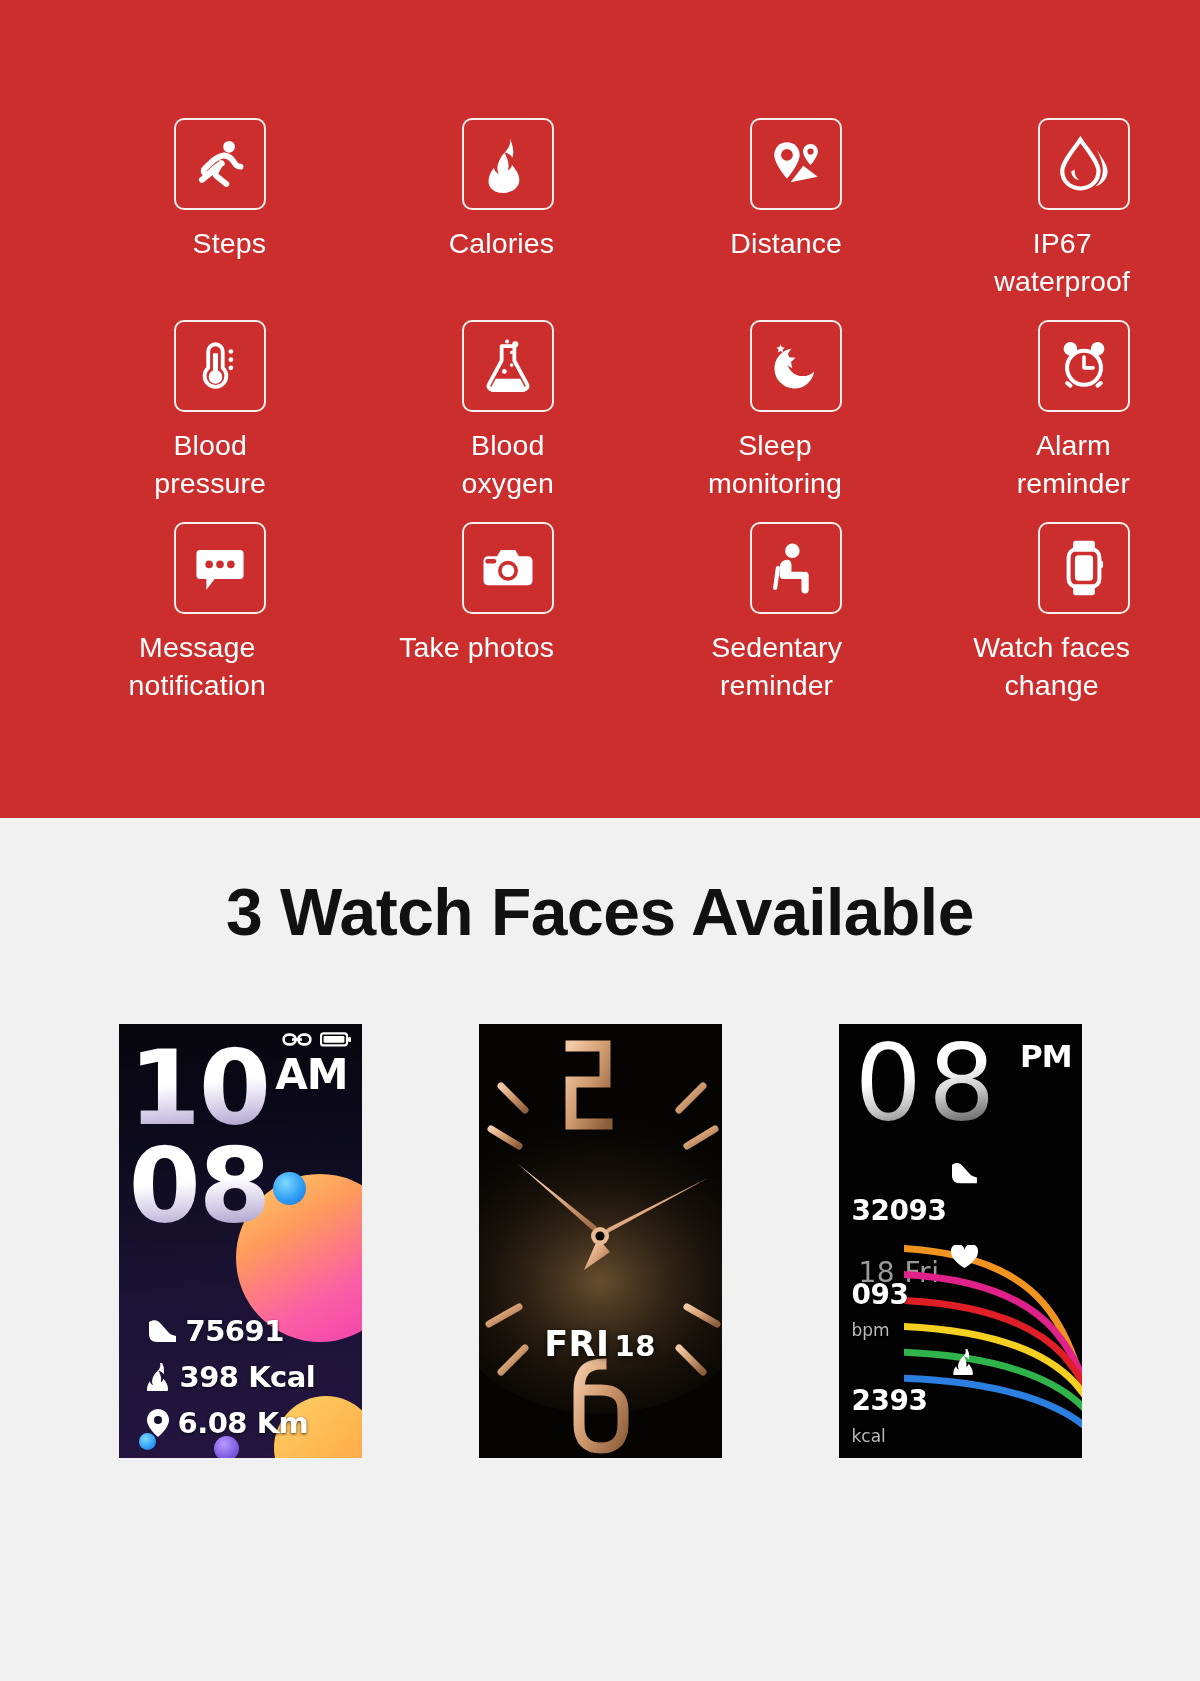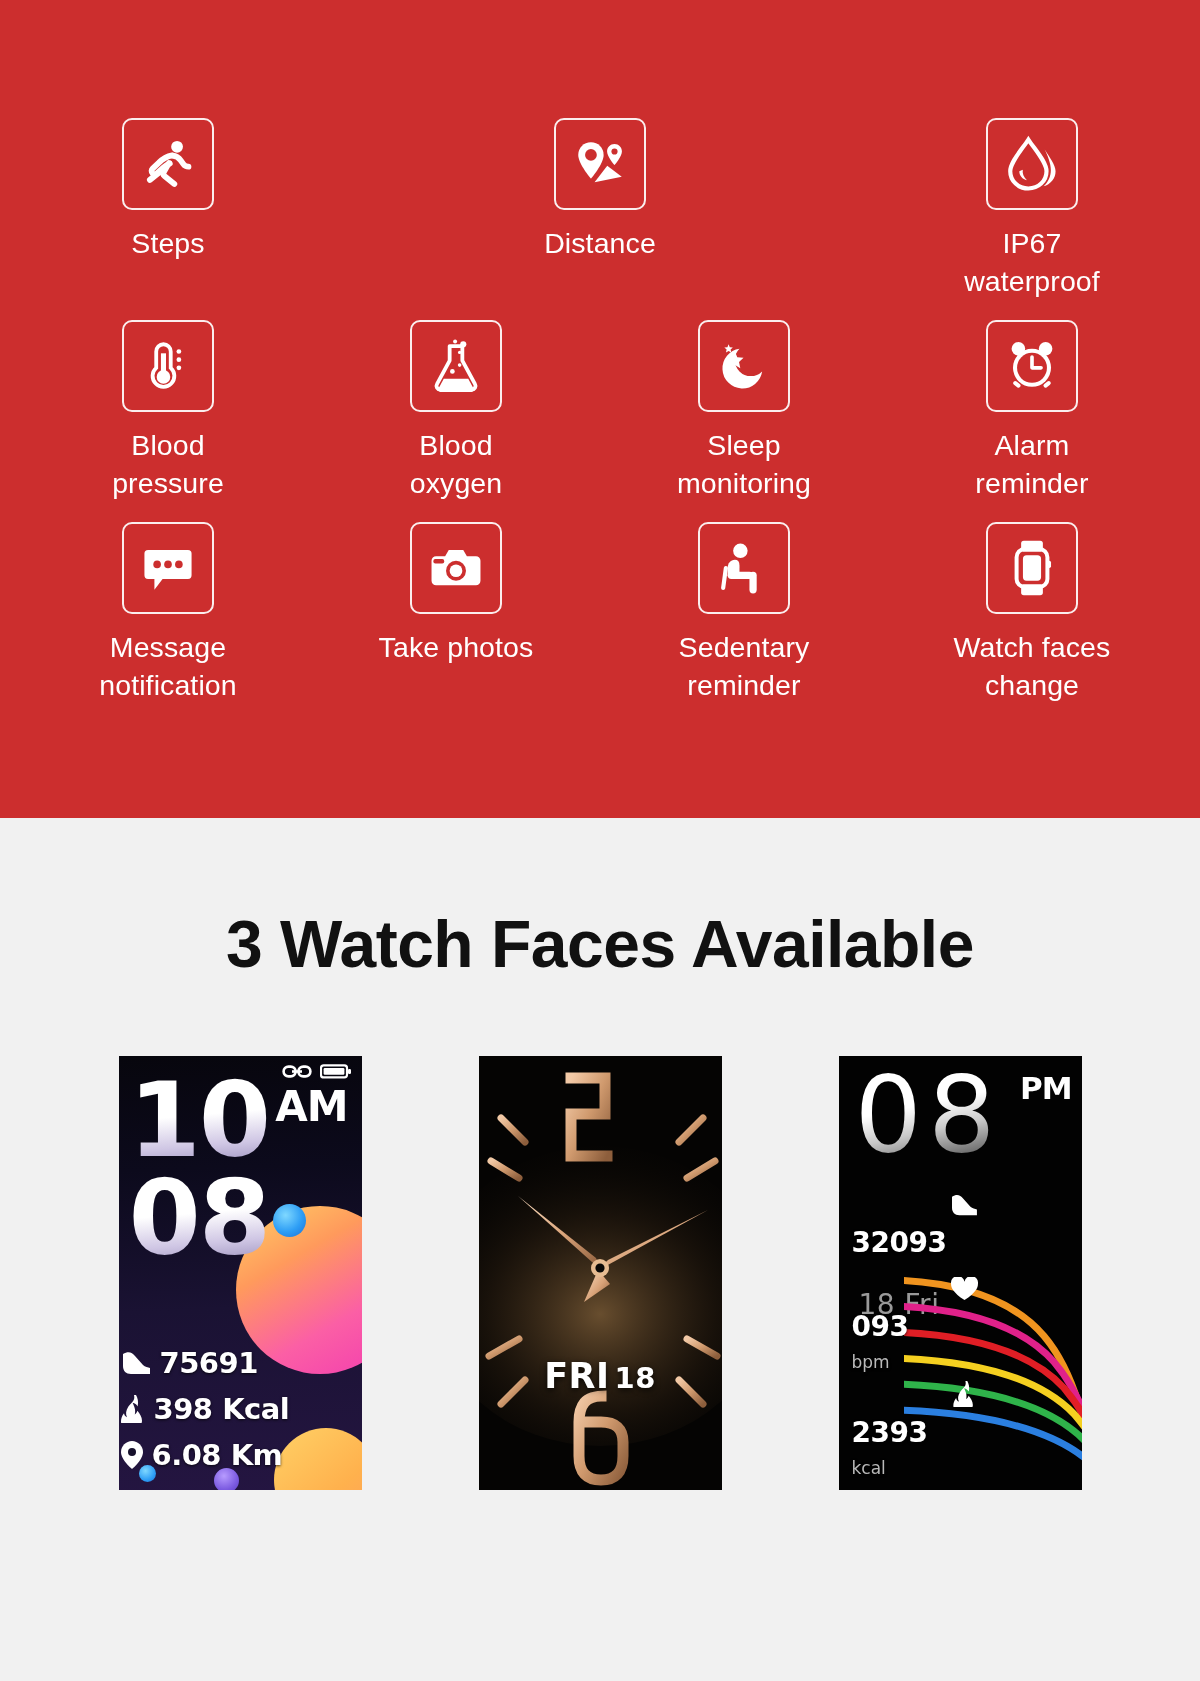--- a/index.html
+++ b/index.html
@@ -25,21 +25,21 @@
   .feature-row {
     display: flex;
     justify-content: space-between;
     align-items: flex-start;
     margin-bottom: 20px;
   }
   .feature-cell {
     width: 196px;
     display: flex;
     flex-direction: column;
-    align-items: center;
+    align-items: flex-end;
   }
   .feature-box {
     width: 92px;
     height: 92px;
     border: 2px solid rgba(255,255,255,0.92);
     border-radius: 10px;
     display: flex;
     align-items: center;
     justify-content: center;
     box-sizing: border-box;
@@ -66,21 +66,21 @@
     height: 863px;
     box-sizing: border-box;
     position: relative;
   }
   .faces-heading {
     text-align: center;
     color: #111111;
     font-size: 66px;
     font-weight: bold;
     letter-spacing: -0.5px;
-    padding-top: 88px;
+    padding-top: 56px;
     margin: 0;
   }
   .faces-strip {
     display: flex;
     justify-content: center;
     gap: 117px;
     margin-top: 74px;
   }
   .face {
     width: 243px;
@@ -172,21 +172,21 @@
     position: absolute;
     width: 25px;
     height: 25px;
     border-radius: 50%;
     left: 95px;
     bottom: -3px;
     background: radial-gradient(circle at 40% 32%, #b79bff 0%, #7b5ae0 60%, #5c3fc0 100%);
   }
   .f1-stats {
     position: absolute;
-    left: 2px;
+    left: 28px;
     bottom: 18px;
     width: 220px;
     text-align: center;
   }
   .f1-stat {
     display: flex;
     align-items: center;
     gap: 9px;
     margin-top: 12px;
     color: #ffffff;
@@ -308,20 +308,28 @@
           <circle cx="42" cy="13" r="6.5" fill="#fff"></circle>
           <path d="M36.5 22.5 C31 23.5 26 26.5 22 30.5 L15 37 a3.6 3.6 0 0 0 5 5.2 l6.8-6.2 c2.2-2 4.6-3.6 7.2-4.6" fill="none" stroke="#fff" stroke-width="6.4" stroke-linecap="round" stroke-linejoin="round"></path>
           <path d="M37 22.8 c4 .4 7 2.4 9 5.2 l3 4.2 c1.3 1.8 3.2 2.8 5.6 2.8" fill="none" stroke="#fff" stroke-width="6.4" stroke-linecap="round" stroke-linejoin="round"></path>
           <path d="M33 31 l-5.5 9.5 c-1 1.7-.6 3.8 .9 5 L39 54" fill="none" stroke="#fff" stroke-width="6.4" stroke-linecap="round" stroke-linejoin="round"></path>
           <path d="M24 40 L12 49.5" fill="none" stroke="#fff" stroke-width="6.4" stroke-linecap="round"></path>
         </svg>
       </div>
       <div class="feature-label">Steps</div>
     </div>
 
+    <div class="feature-cell">
+      <div class="feature-box">
+        <svg viewBox="0 0 64 64">
+          <path d="M34 4 c2 10-6 14-10 21 -4 7-5 13-2 18 -3-1-5-4-5.5-7 -4 5-6 10-6 15 0 8 7 13 16 13 s18-5.5 18-14 c0-7-4-12-8-17 -1 3-2.5 5-4.5 6 2-8-1-14-4-20 4 1 7 3 9 6 2-8 0-15-3-21z" fill="#fff"></path>
+        </svg>
+      </div>
+      <div class="feature-label">Calories</div>
+    </div>
 
     <div class="feature-cell">
       <div class="feature-box">
         <svg viewBox="0 0 64 64">
           <path d="M22 8 c-8 0-14 6-14 14 0 10 14 26 14 26 s14-16 14-26 c0-8-6-14-14-14z" fill="#fff"></path>
           <circle cx="22" cy="22" r="6.5" fill="#cc2e2e"></circle>
           <path d="M48 10 c-4.6 0-8.2 3.6-8.2 8.2 0 5.6 8.2 15 8.2 15 s8.2-9.4 8.2-15 c0-4.6-3.6-8.2-8.2-8.2z" fill="#fff"></path>
           <circle cx="48" cy="18.2" r="3.4" fill="#cc2e2e"></circle>
           <path d="M40 34 L56 46 L26 52 Z" fill="#fff"></path>
         </svg>

